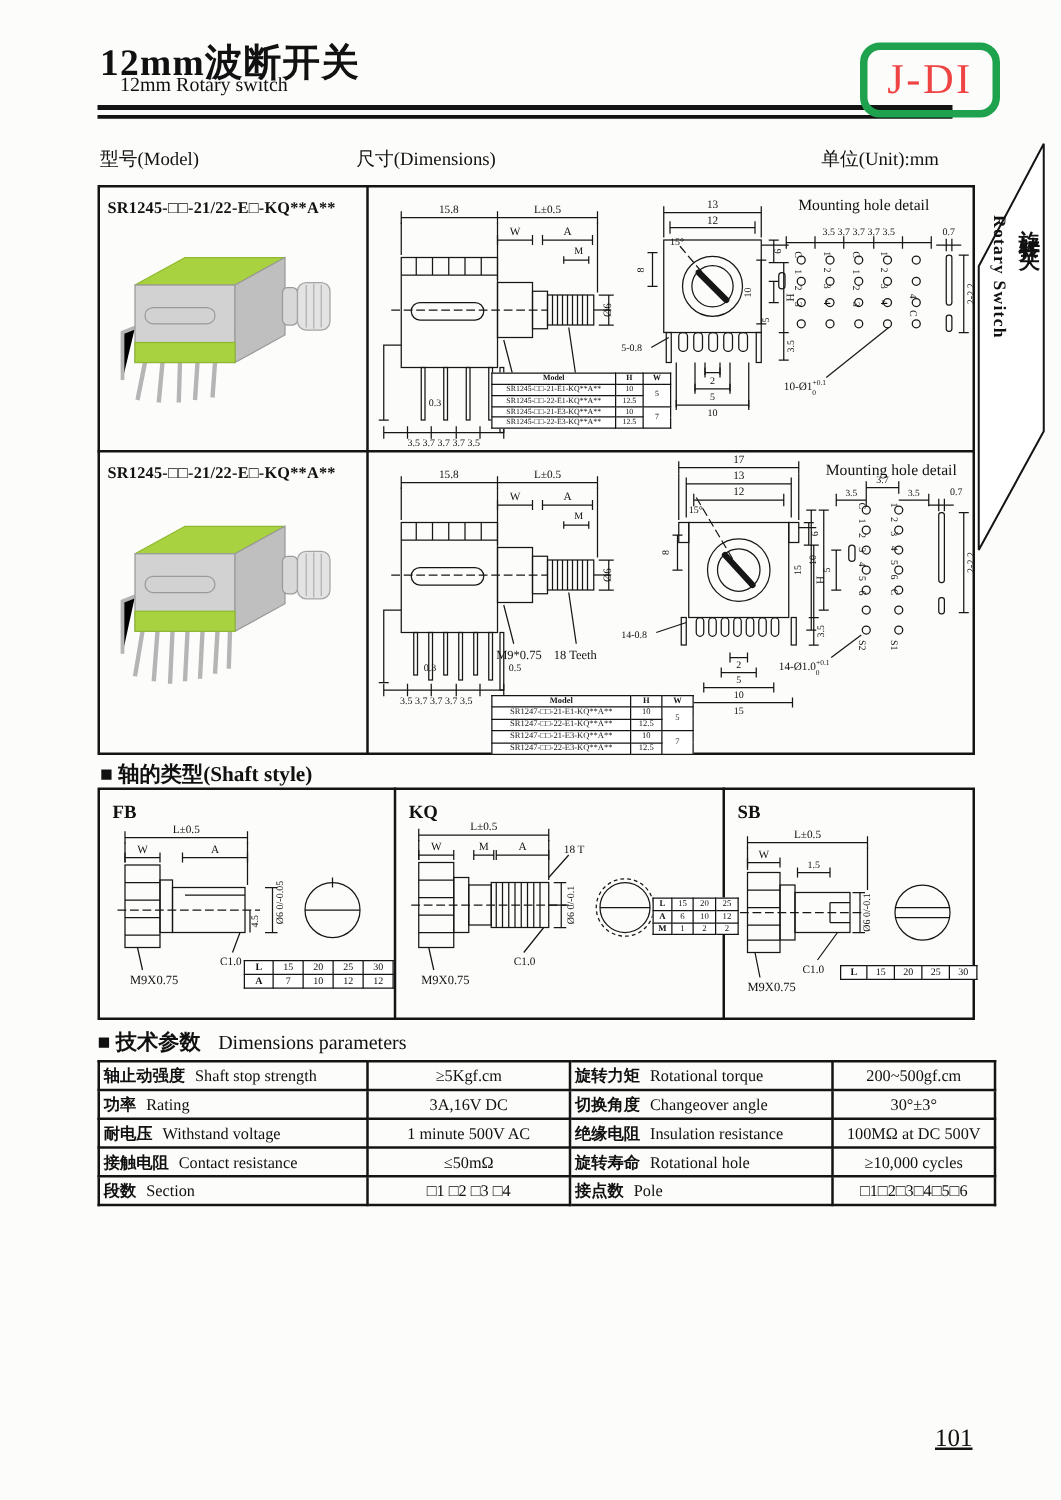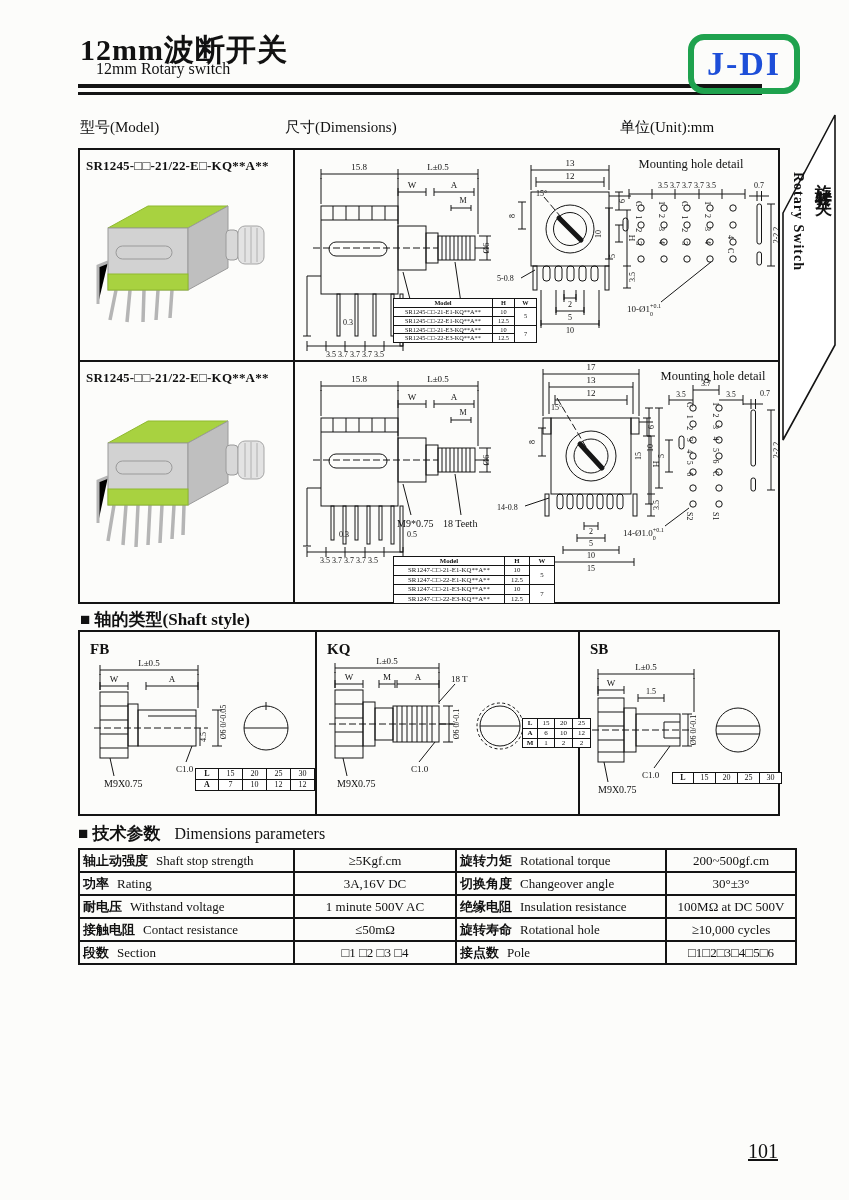--- a/index.html
+++ b/index.html
@@ -9,21 +9,21 @@
   .box{position:absolute;border:2px solid #141414;box-sizing:border-box;}
   .vline{position:absolute;width:0;border-left:2px solid #141414;}
   .hline{position:absolute;height:0;border-top:2px solid #141414;}
   .bar{position:absolute;background:#141414;}
   .title-zh{font-size:30px;font-weight:bold;letter-spacing:1px;}
   .title-en{font-size:16px;}
   .meta{font-size:15px;}
   .model-code{font-size:13px;font-weight:bold;letter-spacing:.2px;}
   .logo{position:absolute;left:688px;top:34px;width:112px;height:60px;border:6px solid #1fa24e;
         border-radius:16px;display:flex;align-items:center;justify-content:center;box-sizing:border-box;}
-  .logo span{color:#1d4ed8;font-size:34px;font-weight:bold;letter-spacing:2px;}
+  .logo span{color:#ef4444;font-size:34px;font-weight:normal;letter-spacing:2px;}
   svg text{font-family:"Liberation Serif","DejaVu Serif",serif;fill:#111;font-size:9px;stroke:none;}
   .ln{stroke:#161616;fill:none;stroke-width:1;}
   .dash{stroke-dasharray:7 3;}
   .thk{stroke:#161616;stroke-width:5;stroke-linecap:round;fill:none;}
   .f8{font-size:8px;} .f7{font-size:7.5px;} .f10{font-size:10px;} .f12{font-size:12.5px;} .f15{font-size:15px;font-weight:bold;}
   .mid{text-anchor:middle;}
   .mini{position:absolute;border-collapse:collapse;background:#fff;table-layout:fixed;}
   .mini td,.mini th{border:1px solid #141414;text-align:center;padding:0;line-height:1.25;font-weight:normal;overflow:hidden;white-space:nowrap;}
   .mini th{font-weight:bold;}
   .tech-title{position:absolute;left:78px;top:822px;}
@@ -46,21 +46,21 @@
   <div class="abs title-zh" style="left:80px;top:30px;">12mm波断开关</div>
   <div class="abs title-en" style="left:96px;top:60px;">12mm  Rotary switch</div>
   <div class="bar" style="left:78px;top:84px;width:684px;height:4px;"></div>
   <div class="bar" style="left:78px;top:92px;width:684px;height:2.5px;"></div>
   <div class="logo">
       <span>J-DI</span>
     </div>
 
   <div class="abs meta" style="left:80px;top:118px;text-align:right;">型号(Model)</div>
   <div class="abs meta" style="left:285px;top:118px;">尺寸(Dimensions)</div>
-  <div class="abs meta" style="left:620px;top:118px;width:168px;text-align:left;">单位(Unit):mm</div>
+  <div class="abs meta" style="left:620px;top:118px;width:168px;text-align:center;">单位(Unit):mm</div>
 
   <div class="box" style="left:78px;top:148px;width:702px;height:456px;"></div>
   <div class="vline" style="left:293px;top:148px;height:456px;"></div>
   <div class="hline" style="left:78px;top:360px;width:702px;"></div>
 
   <div class="abs model-code" style="left:86px;top:158px;width:200px;">SR1245-□□-21/22-E□-KQ**A**</div>
   <svg class="abs" style="left:90px;top:190px;" width="190" height="150" viewBox="0 0 190 150">
     <g stroke="#b5b5b5" stroke-width="3.5">
       <path d="M26 100L20 130 M40 100L37 132 M54 100L53 132 M68 100L66 130 M82 100L80 128"></path>
       <path d="M18 72L8 76V114" stroke-width="3"></path>

